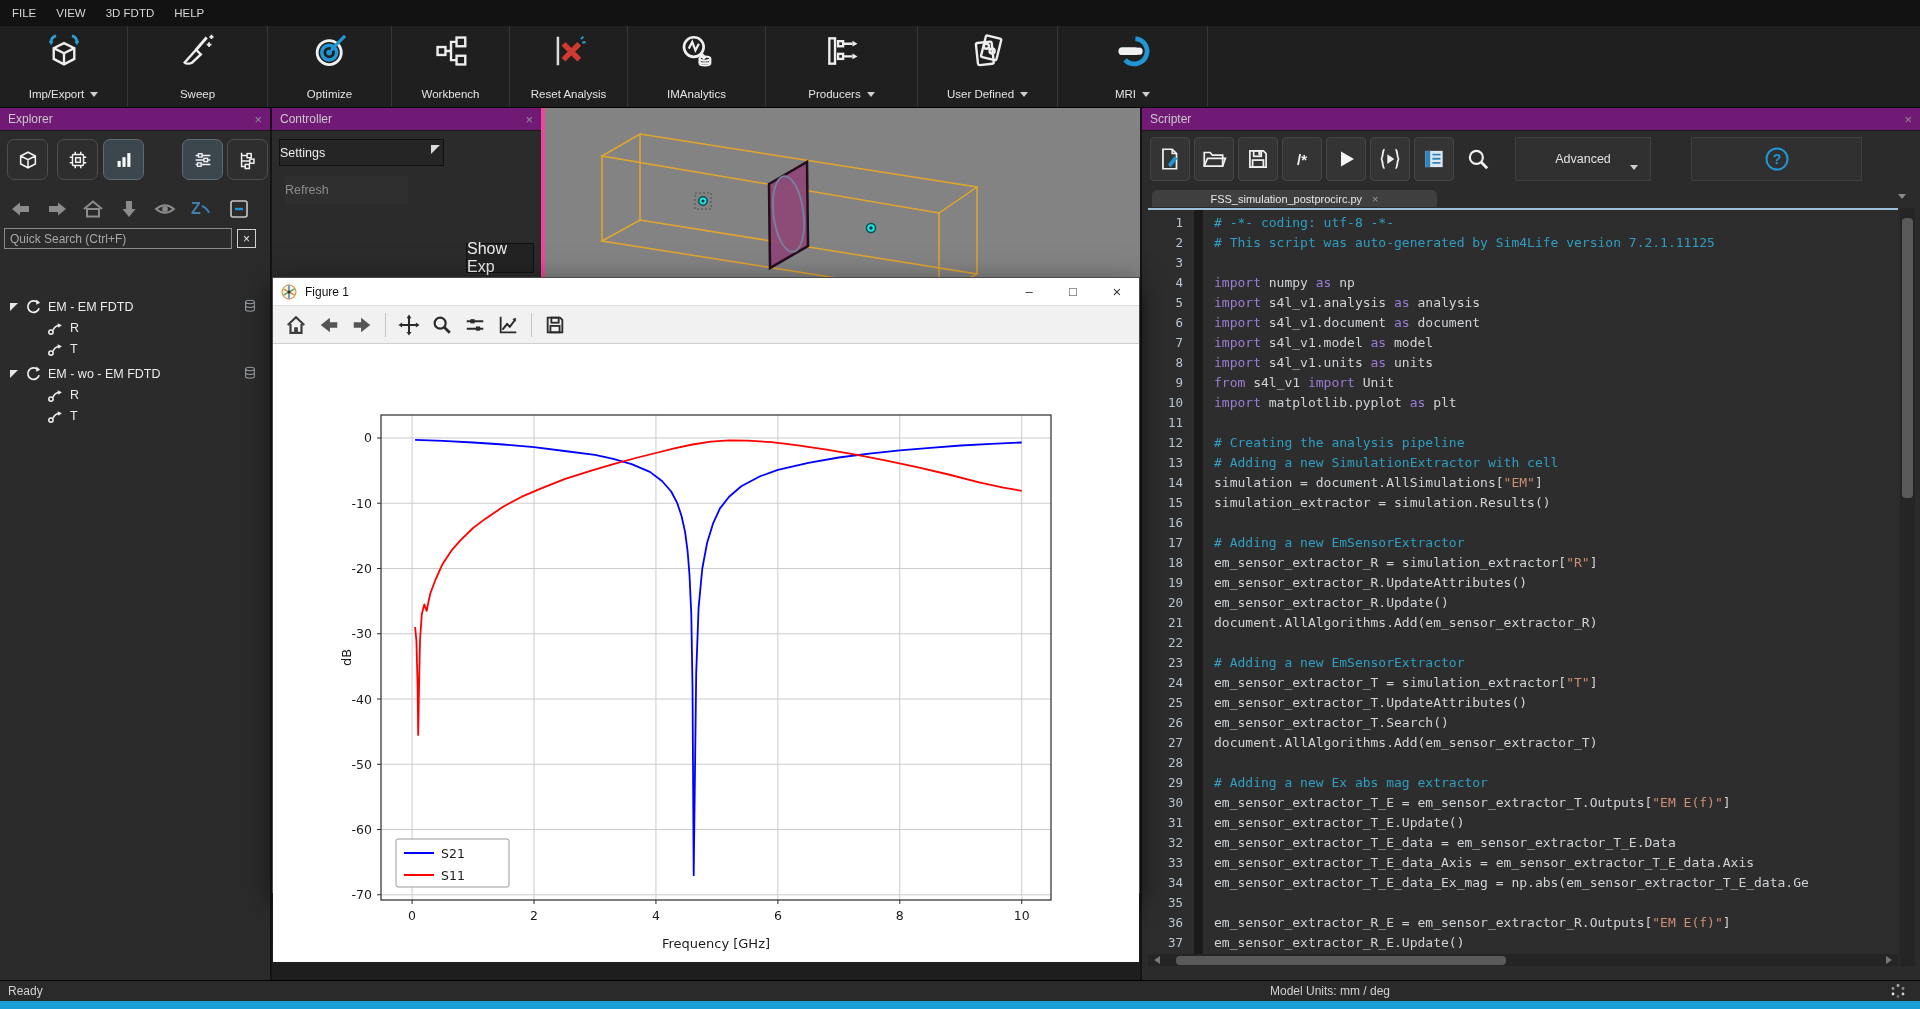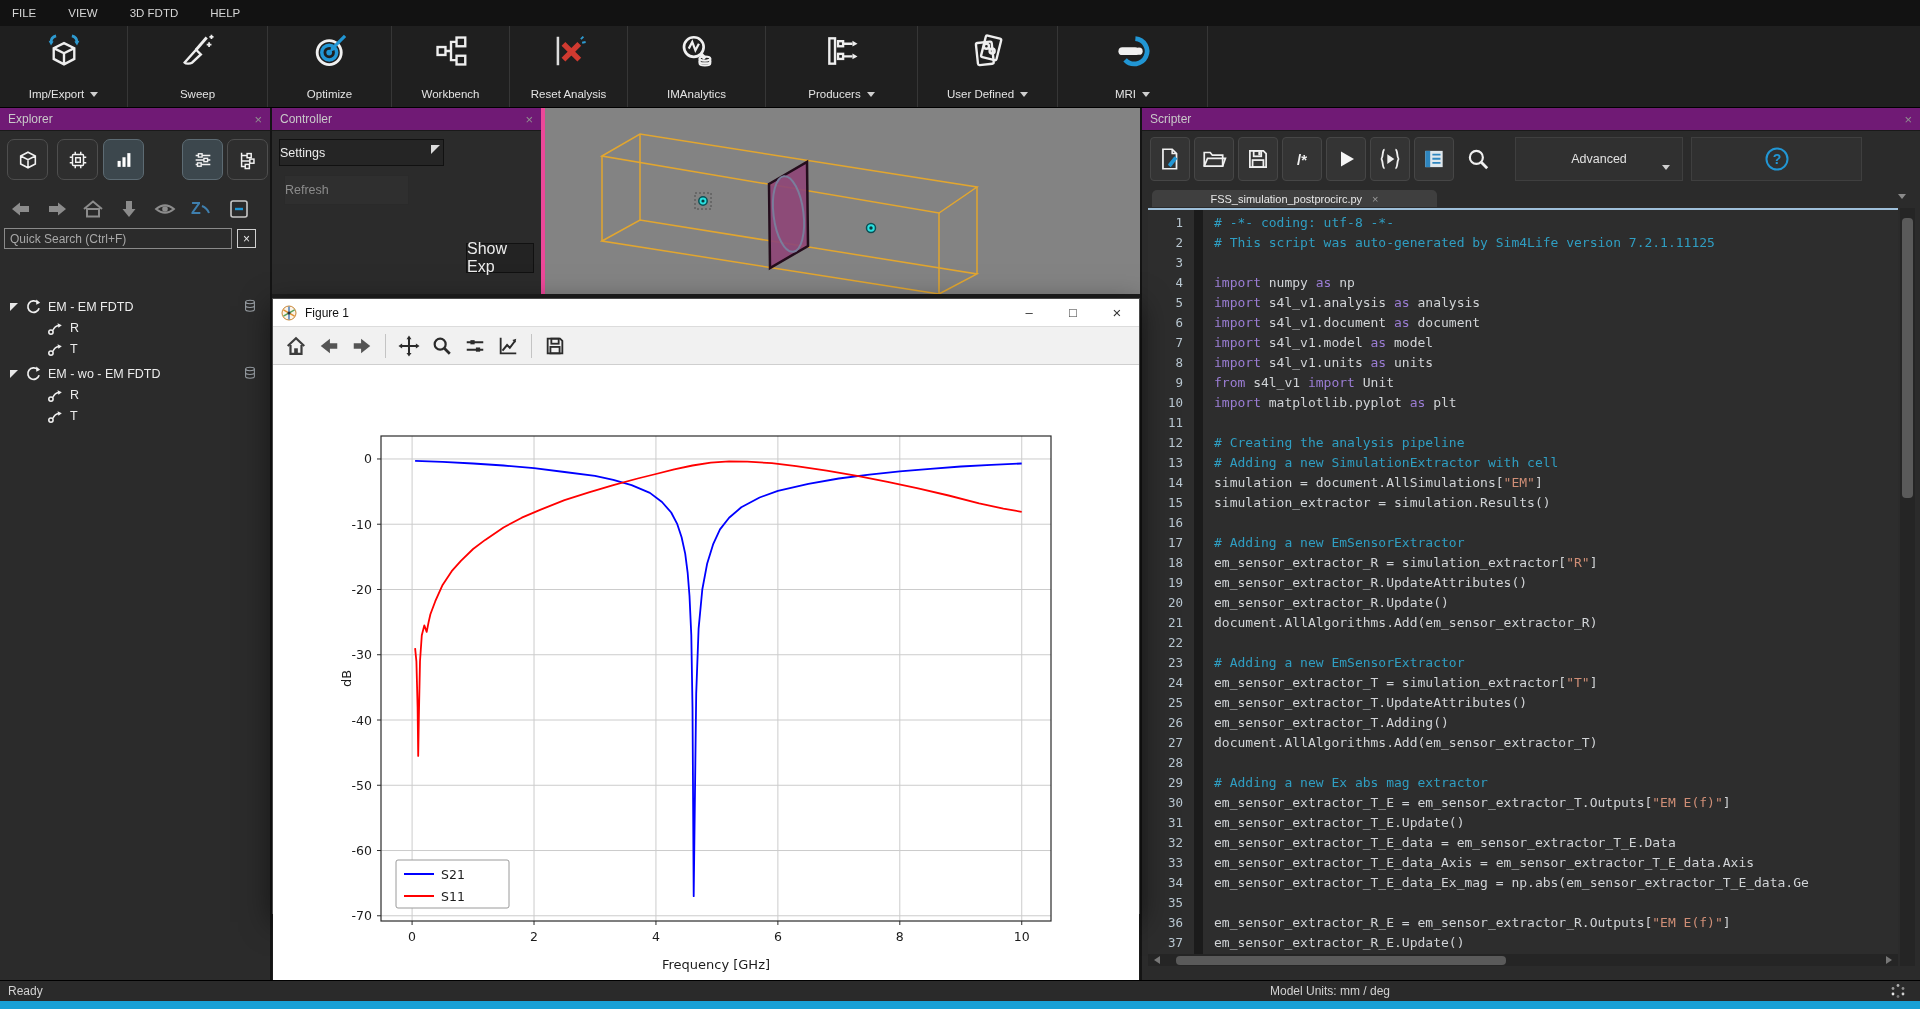--- a/index.html
+++ b/index.html
@@ -1,19 +1,19 @@
 <!DOCTYPE html>
 <html><head>
 <meta charset="utf-8">
 <style>
   *{box-sizing:border-box;margin:0;padding:0;}
   html,body{width:1920px;height:1009px;overflow:hidden;background:#1e1e1e;
     font-family:"Liberation Sans",sans-serif;}
   
-  .menubar{height:26px;background:#121212;display:flex;align-items:center;gap:32px;
+  .menubar{height:26px;background:#121212;display:flex;align-items:center;gap:20px;
     padding-left:12px;font-size:11.5px;color:#d6d6d6;}
   .menubar span{cursor:default;}
   
   .toolbar{height:82px;background:#1f1f1f;border-bottom:1px solid #000;display:flex;}
   .tb-item{display:flex;flex-direction:column;align-items:center;justify-content:space-between;
     padding:6px 0 7px;border-right:1px solid #363636;}
   .tb-item svg{display:block;}
   .tb-label{font-size:11.5px;color:#e4e4e4;display:flex;align-items:center;gap:6px;white-space:nowrap;}
   .caret{width:0;height:0;border-left:4.5px solid transparent;border-right:4.5px solid transparent;
     border-top:5px solid #cfcfcf;display:inline-block;}
@@ -45,40 +45,40 @@
   .cbtn{position:absolute;display:flex;align-items:center;justify-content:flex-start;
     font-size:12.5px;color:#ececec;background:#252525;border:1px solid #111;}
   .settings{left:7px;top:8px;width:165px;height:27px;}
   .settings .fold{position:absolute;right:3px;top:5px;width:0;height:0;
     border-bottom:9px solid #dcdcdc;border-left:9px solid transparent;transform:rotate(180deg);}
   .refresh{left:12px;top:44px;width:125px;height:30px;background:#2f2f2f;color:#8b8b8b;border-color:#2a2a2a;}
   .showexp{left:194px;top:112px;width:68px;height:30px;background:#232323;font-size:16px;}
   
   .vp3d{left:545px;top:0;width:595px;height:186px;background:#838383;}
   
-  .figwin{position:absolute;left:272px;top:190px;width:868px;height:616px;background:#fff;
+  .figwin{position:absolute;left:272px;top:169px;width:868px;height:616px;background:#fff;
     border:1px solid #4a4a4a;box-shadow:0 8px 28px rgba(0,0,0,.55);}
   .figtitle{height:28px;background:#ffffff;border-bottom:1px solid #dcdcdc;display:flex;align-items:center;
     font-size:12px;color:#111;}
   .figtitle .ticon{margin:0 8px 0 8px;display:flex;}
   .winbtns{margin-left:auto;display:flex;height:28px;}
   .winbtn{width:44px;height:28px;display:flex;align-items:center;justify-content:center;
     color:#333;font-size:13px;}
   .figtools{height:38px;background:#f1f1f1;border-bottom:1px solid #cfcfcf;display:flex;
     align-items:center;gap:3px;padding-left:8px;}
   .fbtn{width:30px;height:30px;display:flex;align-items:center;justify-content:center;border-radius:3px;}
   .fsep{width:1px;height:24px;background:#c4c4c4;margin:0 5px;}
   .figcanvas{position:absolute;left:0;top:66px;width:866px;height:618px;background:#fff;}
   .ptick{font-family:"DejaVu Sans",sans-serif;font-size:12.5px;fill:#1c1c1c;}
   .plabel{font-family:"DejaVu Sans",sans-serif;font-size:13px;fill:#1c1c1c;}
   
   .scripter{left:1140px;top:0;width:780px;height:872px;border-left:2px solid #141414;}
   .sbtn{position:absolute;top:29px;width:40px;height:44px;background:#343434;border:1px solid #464646;
     border-radius:4px;display:flex;align-items:center;justify-content:center;}
-  .advbtn{position:absolute;left:373px;top:29px;width:168px;height:44px;background:#303030;
+  .advbtn{position:absolute;left:373px;top:29px;width:136px;height:44px;background:#303030;
     border:1px solid #3f3f3f;color:#e2e2e2;font-size:12.5px;display:flex;align-items:center;justify-content:center;gap:10px;}
   .advbtn .caret{position:absolute;right:12px;bottom:10px;}
   .helpbtn{position:absolute;left:549px;top:29px;width:171px;height:44px;background:#303030;
     border:1px solid #3f3f3f;display:flex;align-items:center;justify-content:center;}
   .stab{position:absolute;left:10px;top:82px;width:285px;height:17px;background:#3f3f3f;
     border-radius:5px 5px 0 0;color:#e8e8e8;font-size:11px;display:flex;align-items:center;
     justify-content:center;gap:10px;}
   .stab .x{color:#9a9a9a;}
   .tablist-caret{position:absolute;left:756px;top:86px;}
   .editor{position:absolute;left:6px;top:100px;width:750px;height:758px;background:#2d2d2d;
@@ -559,21 +559,21 @@
             <div class="code-line"></div>
             <div class="code-line"><span class="tok-c"># Adding a new EmSensorExtractor</span></div>
             <div class="code-line"><span class="tok-i">em_sensor_extractor_R = simulation_extractor[</span><span class="tok-s">"R"</span><span class="tok-i">]</span></div>
             <div class="code-line"><span class="tok-i">em_sensor_extractor_R.UpdateAttributes()</span></div>
             <div class="code-line"><span class="tok-i">em_sensor_extractor_R.Update()</span></div>
             <div class="code-line"><span class="tok-i">document.AllAlgorithms.Add(em_sensor_extractor_R)</span></div>
             <div class="code-line"></div>
             <div class="code-line"><span class="tok-c"># Adding a new EmSensorExtractor</span></div>
             <div class="code-line"><span class="tok-i">em_sensor_extractor_T = simulation_extractor[</span><span class="tok-s">"T"</span><span class="tok-i">]</span></div>
             <div class="code-line"><span class="tok-i">em_sensor_extractor_T.UpdateAttributes()</span></div>
-            <div class="code-line"><span class="tok-i">em_sensor_extractor_T.Adding()</span></div>
+            <div class="code-line"><span class="tok-i">em_sensor_extractor_T.Search()</span></div>
             <div class="code-line"><span class="tok-i">document.AllAlgorithms.Add(em_sensor_extractor_T)</span></div>
             <div class="code-line"></div>
             <div class="code-line"><span class="tok-c"># Adding a new Ex abs mag extractor</span></div>
             <div class="code-line"><span class="tok-i">em_sensor_extractor_T_E = em_sensor_extractor_T.Outputs[</span><span class="tok-s">"EM E(f)"</span><span class="tok-i">]</span></div>
             <div class="code-line"><span class="tok-i">em_sensor_extractor_T_E.Update()</span></div>
             <div class="code-line"><span class="tok-i">em_sensor_extractor_T_E_data = em_sensor_extractor_T_E.Data</span></div>
             <div class="code-line"><span class="tok-i">em_sensor_extractor_T_E_data_Axis = em_sensor_extractor_T_E_data.Axis</span></div>
             <div class="code-line"><span class="tok-i">em_sensor_extractor_T_E_data_Ex_mag = np.abs(em_sensor_extractor_T_E_data.Ge</span></div>
             <div class="code-line"></div>
             <div class="code-line"><span class="tok-i">em_sensor_extractor_R_E = em_sensor_extractor_R.Outputs[</span><span class="tok-s">"EM E(f)"</span><span class="tok-i">]</span></div>

